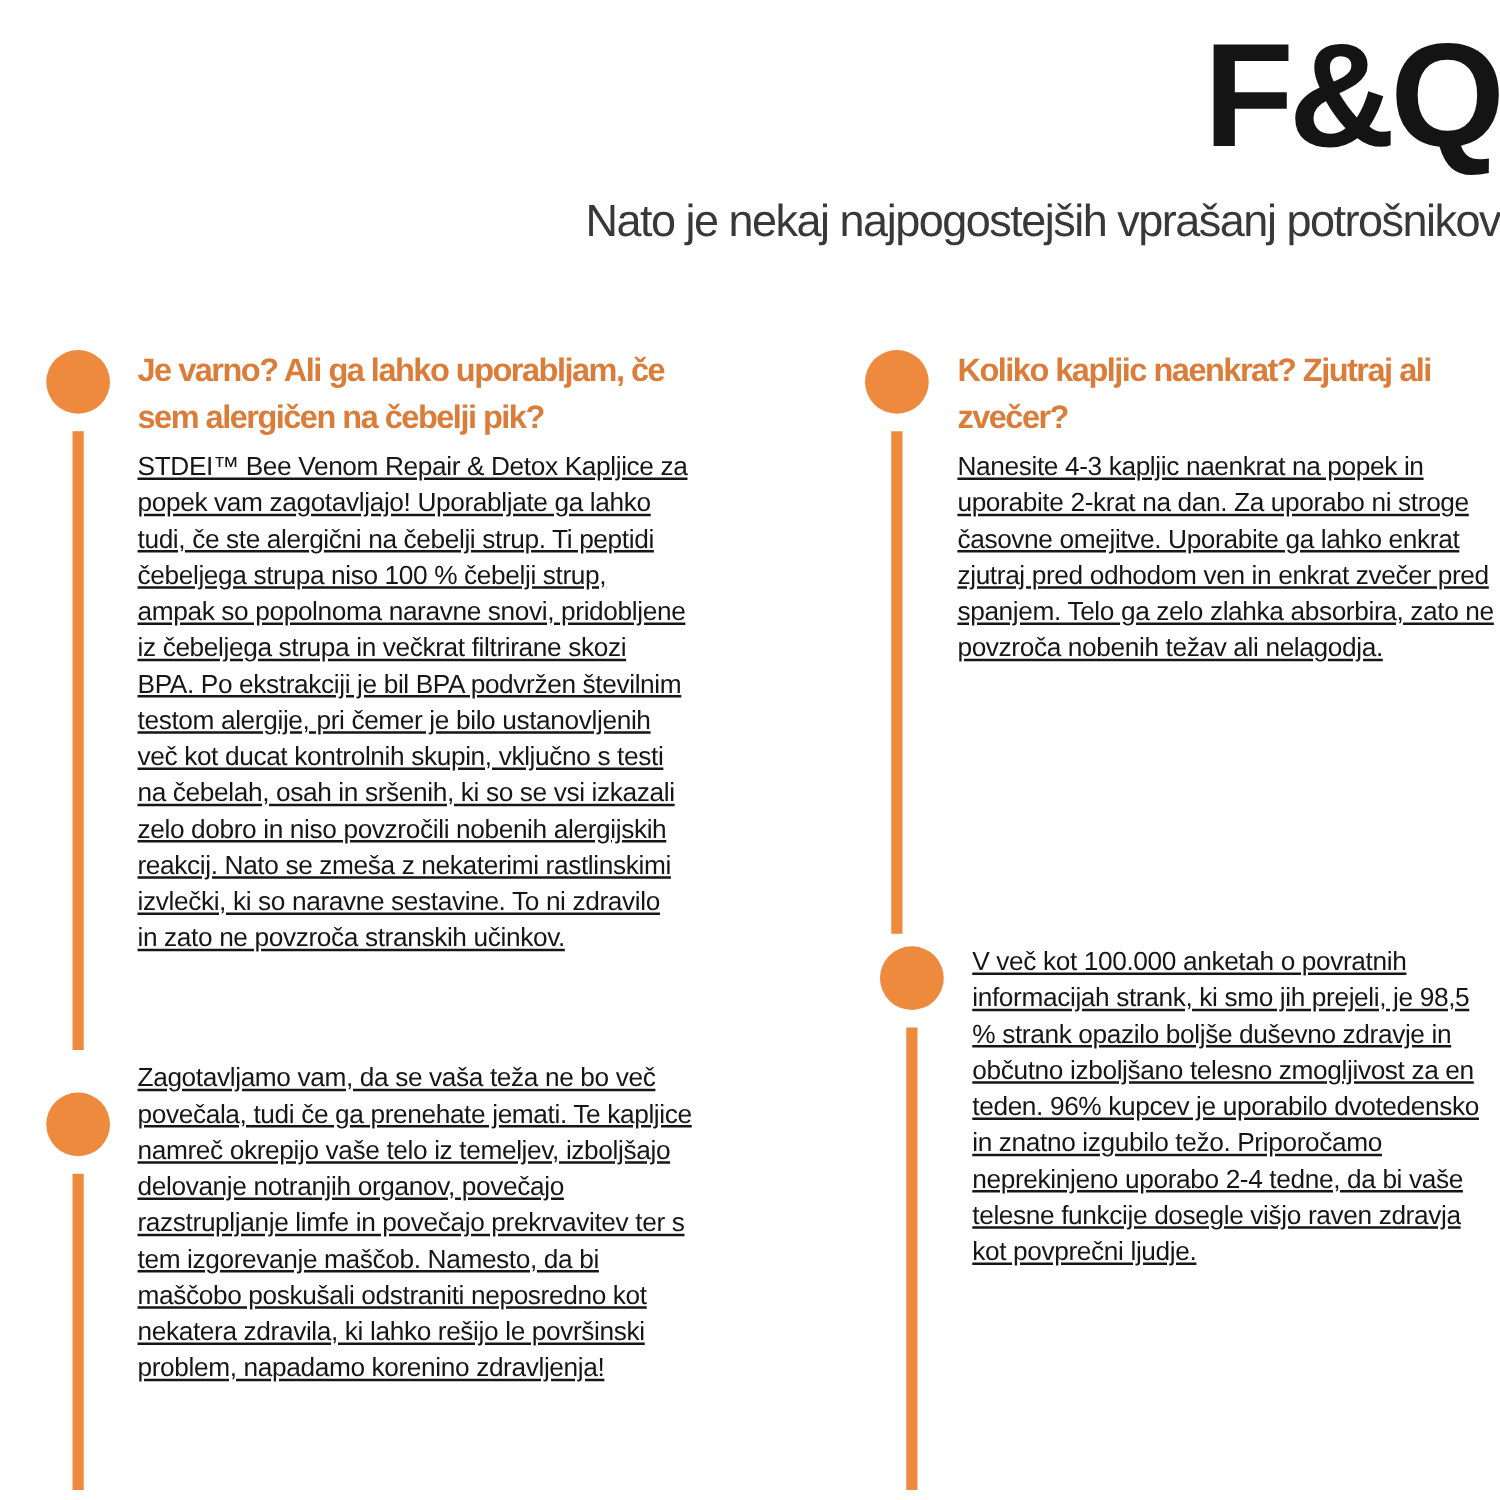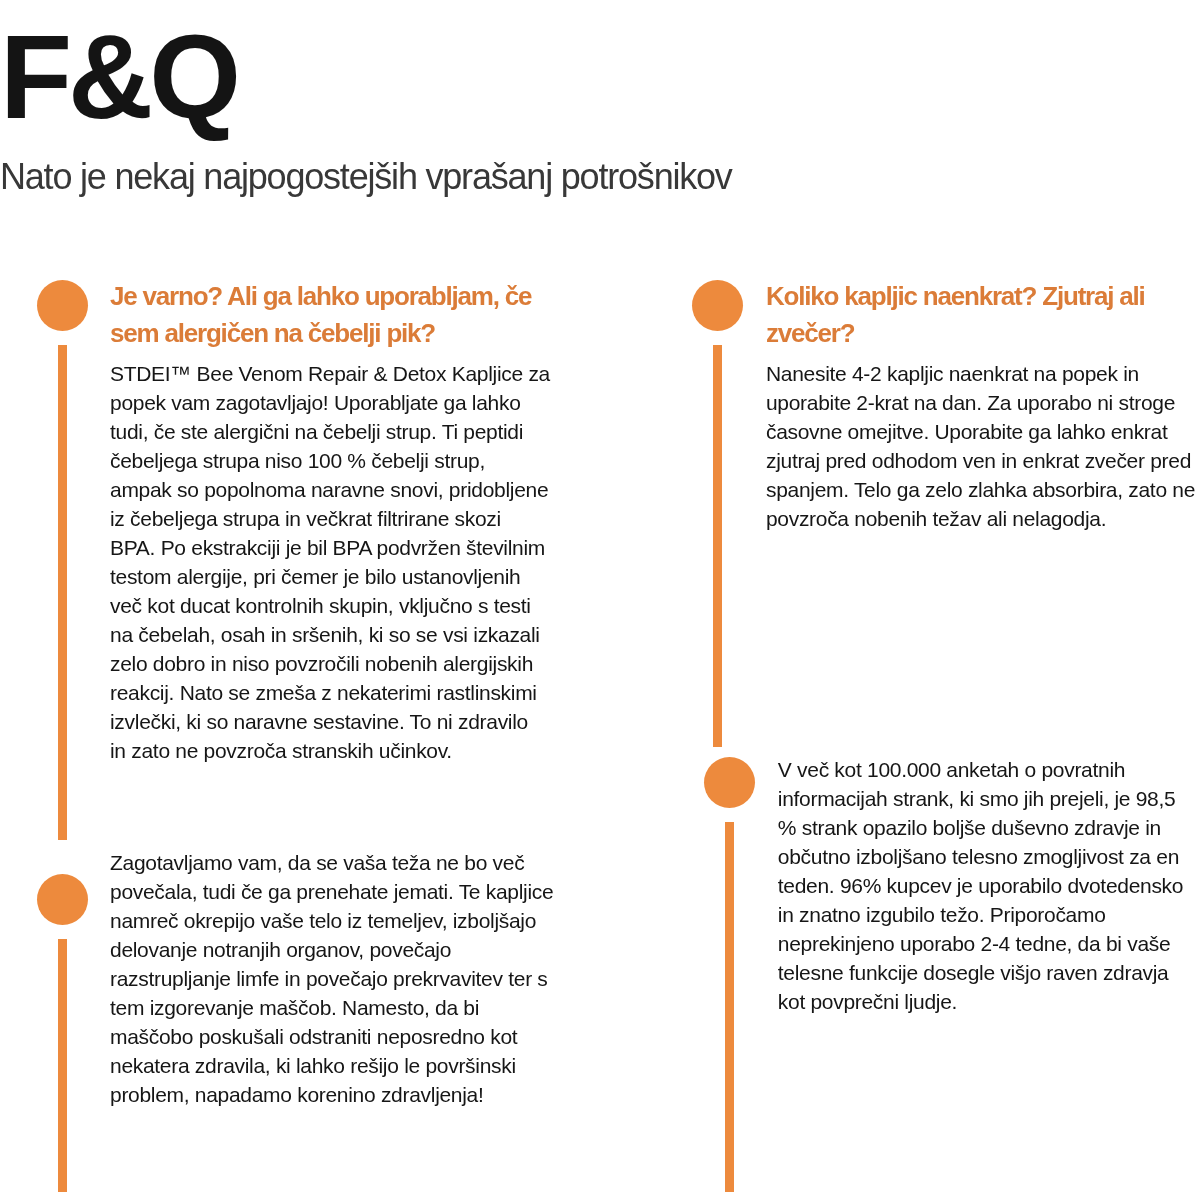--- a/index.html
+++ b/index.html
@@ -4,21 +4,21 @@
 <style>
   html,body{margin:0;padding:0;background:#ffffff;}
   body{
     width:1200px;height:1200px;overflow:hidden;
     font-family:"Liberation Sans",sans-serif;
     -webkit-font-smoothing:antialiased;
   }
   .page{position:relative;width:1200px;height:1200px;background:#ffffff;}
 
   
-  .header{position:absolute;top:0;left:0;width:100%;text-align:left;}
+  .header{position:absolute;top:0;left:0;width:100%;text-align:right;}
   .title{
     margin:16px 0 0;
     font-size:118px;line-height:1.04;font-weight:bold;
     letter-spacing:-4px;color:#141414;
   }
   .subtitle{
     margin:16px 0 0;
     font-size:36px;line-height:1.2;font-weight:400;
     letter-spacing:-1.2px;color:#383838;
   }
@@ -54,20 +54,21 @@
     margin:0 0 7px;
     font-size:26px;line-height:37px;font-weight:bold;
     letter-spacing:-1.2px;color:var(--heading,#DB7C38);
     white-space:pre;
   }
   .answer{
     margin:0;
     font-size:21px;line-height:29px;font-weight:400;
     letter-spacing:-0.3px;color:#161616;
     white-space:pre;
+    text-decoration:underline;
   }
 </style>
 </head>
 <body>
 
 <div class="page">
 
   <div class="header">
     <div class="title">F&amp;Q</div>
     <div class="subtitle">Nato je nekaj najpogostejših vprašanj potrošnikov</div>
@@ -125,21 +126,21 @@
     <div class="col col-right">
 
       <div class="faq-item">
         <div class="gutter">
           <div class="circle"></div>
           <div class="line"></div>
         </div>
         <div class="content">
           <h3 class="question">Koliko kapljic naenkrat? Zjutraj ali
 zvečer?</h3>
-          <p class="answer">Nanesite 4-2 kapljic naenkrat na popek in
+          <p class="answer">Nanesite 4-3 kapljic naenkrat na popek in
 uporabite 2-krat na dan. Za uporabo ni stroge
 časovne omejitve. Uporabite ga lahko enkrat
 zjutraj pred odhodom ven in enkrat zvečer pred
 spanjem. Telo ga zelo zlahka absorbira, zato ne
 povzroča nobenih težav ali nelagodja.</p>
         </div>
       </div>
 
       <div class="faq-item">
         <div class="gutter">

